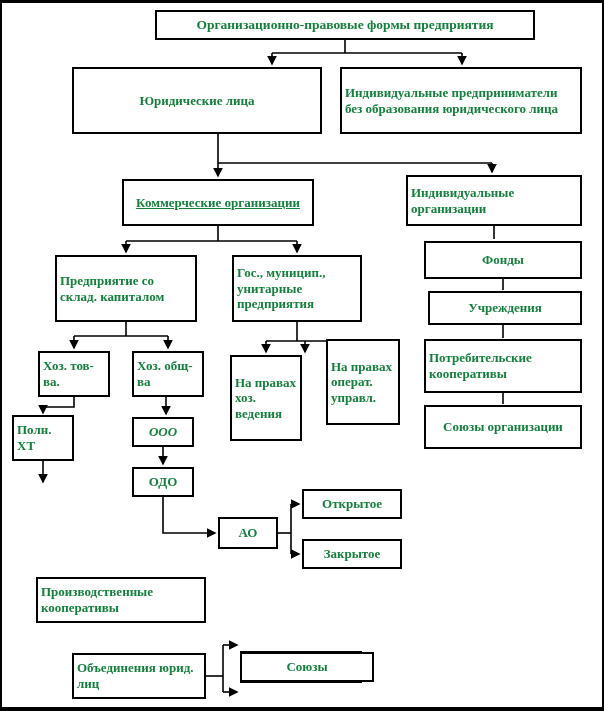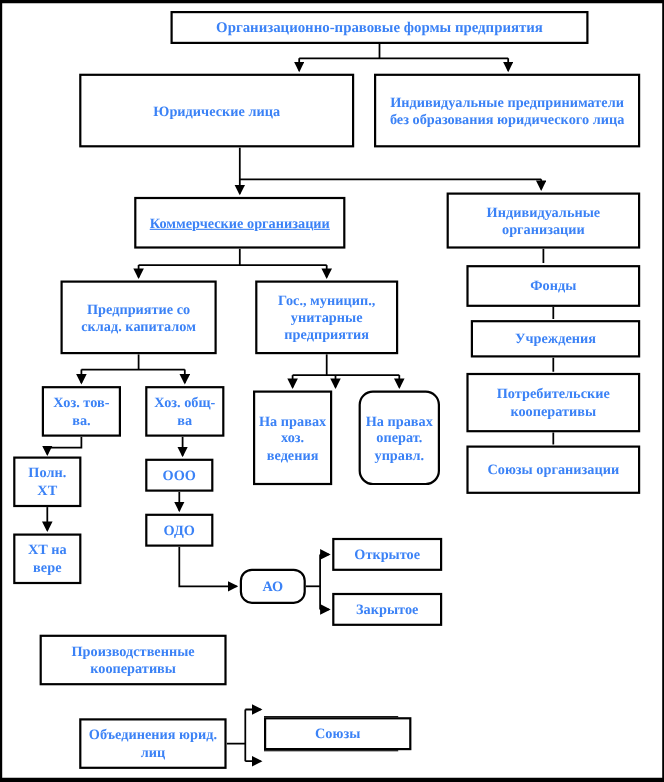--- a/index.html
+++ b/index.html
@@ -13,54 +13,54 @@
     border-left:2px solid #000;
     border-right:2px solid #000;
     font-family:"Liberation Serif", "DejaVu Serif", serif;
     overflow:hidden;
   }
   .box {
     position:absolute;
     box-sizing:border-box;
     border:2px solid #000;
     background:#ffffff;
-    color:#3b82f6;
+    color:#15803d;
     font-weight:bold;
     font-size:13px;
     line-height:1.2;
     display:flex;
     align-items:center;
     justify-content:center;
-    text-align:center;
+    text-align:left;
     padding:1px 3px;
     z-index:2;
   }
   #lines { position:absolute; left:0; top:0; z-index:1; }
 
   #b-root        { left:153px; top:7px;   width:380px; height:30px; font-size:13.5px; }
   #b-legal       { left:70px;  top:64px;  width:250px; height:67px; }
   #b-individual  { left:338px; top:64px;  width:242px; height:67px; }
   #b-commercial  { left:120px; top:176px; width:192px; height:47px;text-decoration:underline; }
   #b-noncommercial { left:404px; top:172px; width:176px; height:51px; }
   #b-sklad       { left:53px;  top:252px; width:142px; height:67px; }
   #b-unitary     { left:230px; top:252px; width:130px; height:67px; }
   #b-funds       { left:422px; top:238px; width:158px; height:38px; }
   #b-institutions{ left:426px; top:288px; width:154px; height:34px; }
   #b-consumer    { left:422px; top:336px; width:158px; height:54px; }
   #b-hoztov      { left:36px;  top:348px; width:72px;  height:46px; }
   #b-hozobsh     { left:130px; top:348px; width:72px;  height:46px; }
   #b-hozved      { left:228px; top:352px; width:72px;  height:86px; }
-  #b-operupr     { left:324px; top:352px; width:74px;  height:86px;border-radius:13px; }
+  #b-operupr     { left:324px; top:336px; width:74px;  height:86px; }
   #b-other       { left:422px; top:402px; width:158px; height:44px; }
   #b-poln        { left:10px;  top:412px; width:62px;  height:46px; }
-  #b-ooo         { left:130px; top:414px; width:62px;  height:30px; }
+  #b-ooo         { left:130px; top:414px; width:62px;  height:30px;font-style:italic; }
   #b-odo         { left:130px; top:464px; width:62px;  height:30px; }
   #b-htvere      { left:10px;  top:482px; width:62px;  height:46px; }
   #b-open        { left:300px; top:486px; width:100px; height:30px; }
-  #b-ao          { left:216px; top:514px; width:60px;  height:32px;border-radius:11px; }
+  #b-ao          { left:216px; top:514px; width:60px;  height:32px; }
   #b-closed      { left:300px; top:536px; width:100px; height:30px; }
   #b-prodcoop    { left:34px;  top:574px; width:170px; height:46px; }
   #b-assoc       { left:238px; top:648px; width:122px; height:32px;font-family:Liberation Mono, monospace; }
   #b-unions-jur  { left:70px;  top:650px; width:134px; height:46px; }
   #b-soyuz       { left:238px; top:649px; width:134px; height:30px; }
 </style>
 </head>
 <body>
 
 <div id="canvas">
@@ -133,21 +133,20 @@
   <div class="box" id="b-institutions">Учреждения</div>
   <div class="box" id="b-consumer">Потребительские кооперативы</div>
   <div class="box" id="b-hoztov">Хоз. тов-ва.</div>
   <div class="box" id="b-hozobsh">Хоз. общ-ва</div>
   <div class="box" id="b-hozved">На правах хоз. ведения</div>
   <div class="box" id="b-operupr">На правах операт. управл.</div>
   <div class="box" id="b-other">Союзы организации</div>
   <div class="box" id="b-poln">Полн. ХТ</div>
   <div class="box" id="b-ooo">ООО</div>
   <div class="box" id="b-odo">ОДО</div>
-  <div class="box" id="b-htvere">ХТ на вере</div>
   <div class="box" id="b-open">Открытое</div>
   <div class="box" id="b-ao">АО</div>
   <div class="box" id="b-closed">Закрытое</div>
   <div class="box" id="b-prodcoop">Производственные кооперативы</div>
   <div class="box" id="b-assoc">Ассоциации</div>
   <div class="box" id="b-unions-jur">Объединения юрид. лиц</div>
   <div class="box" id="b-soyuz">Союзы</div>
 
 </div>
 

